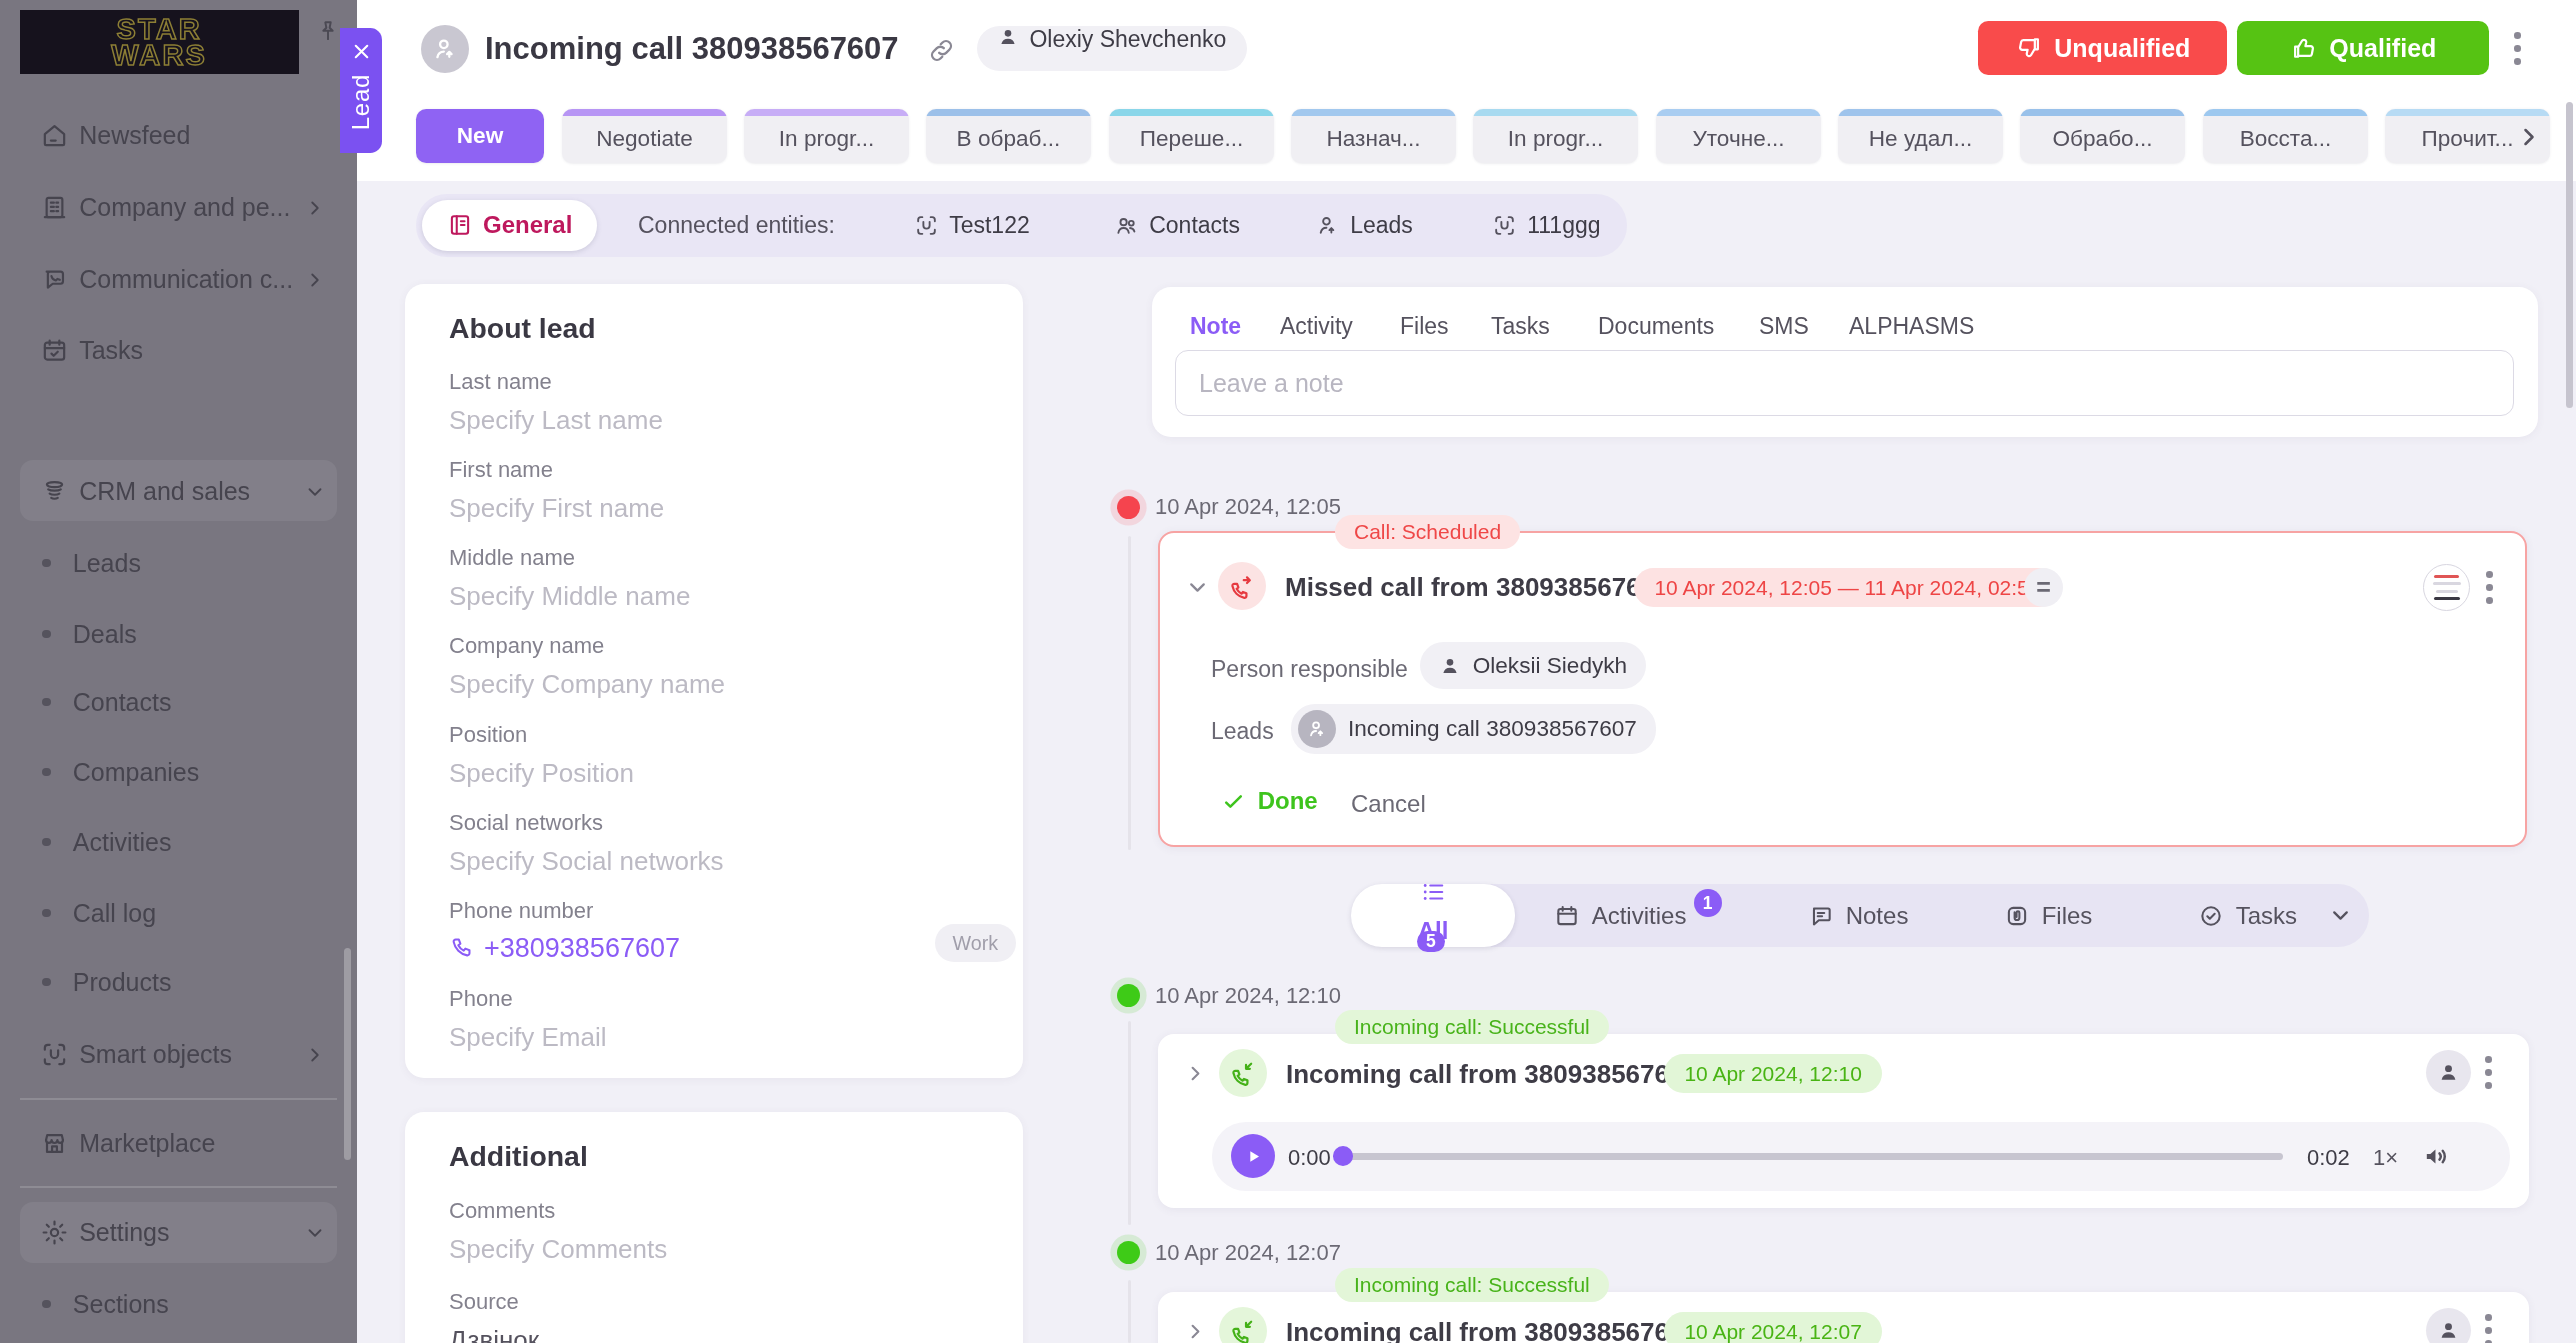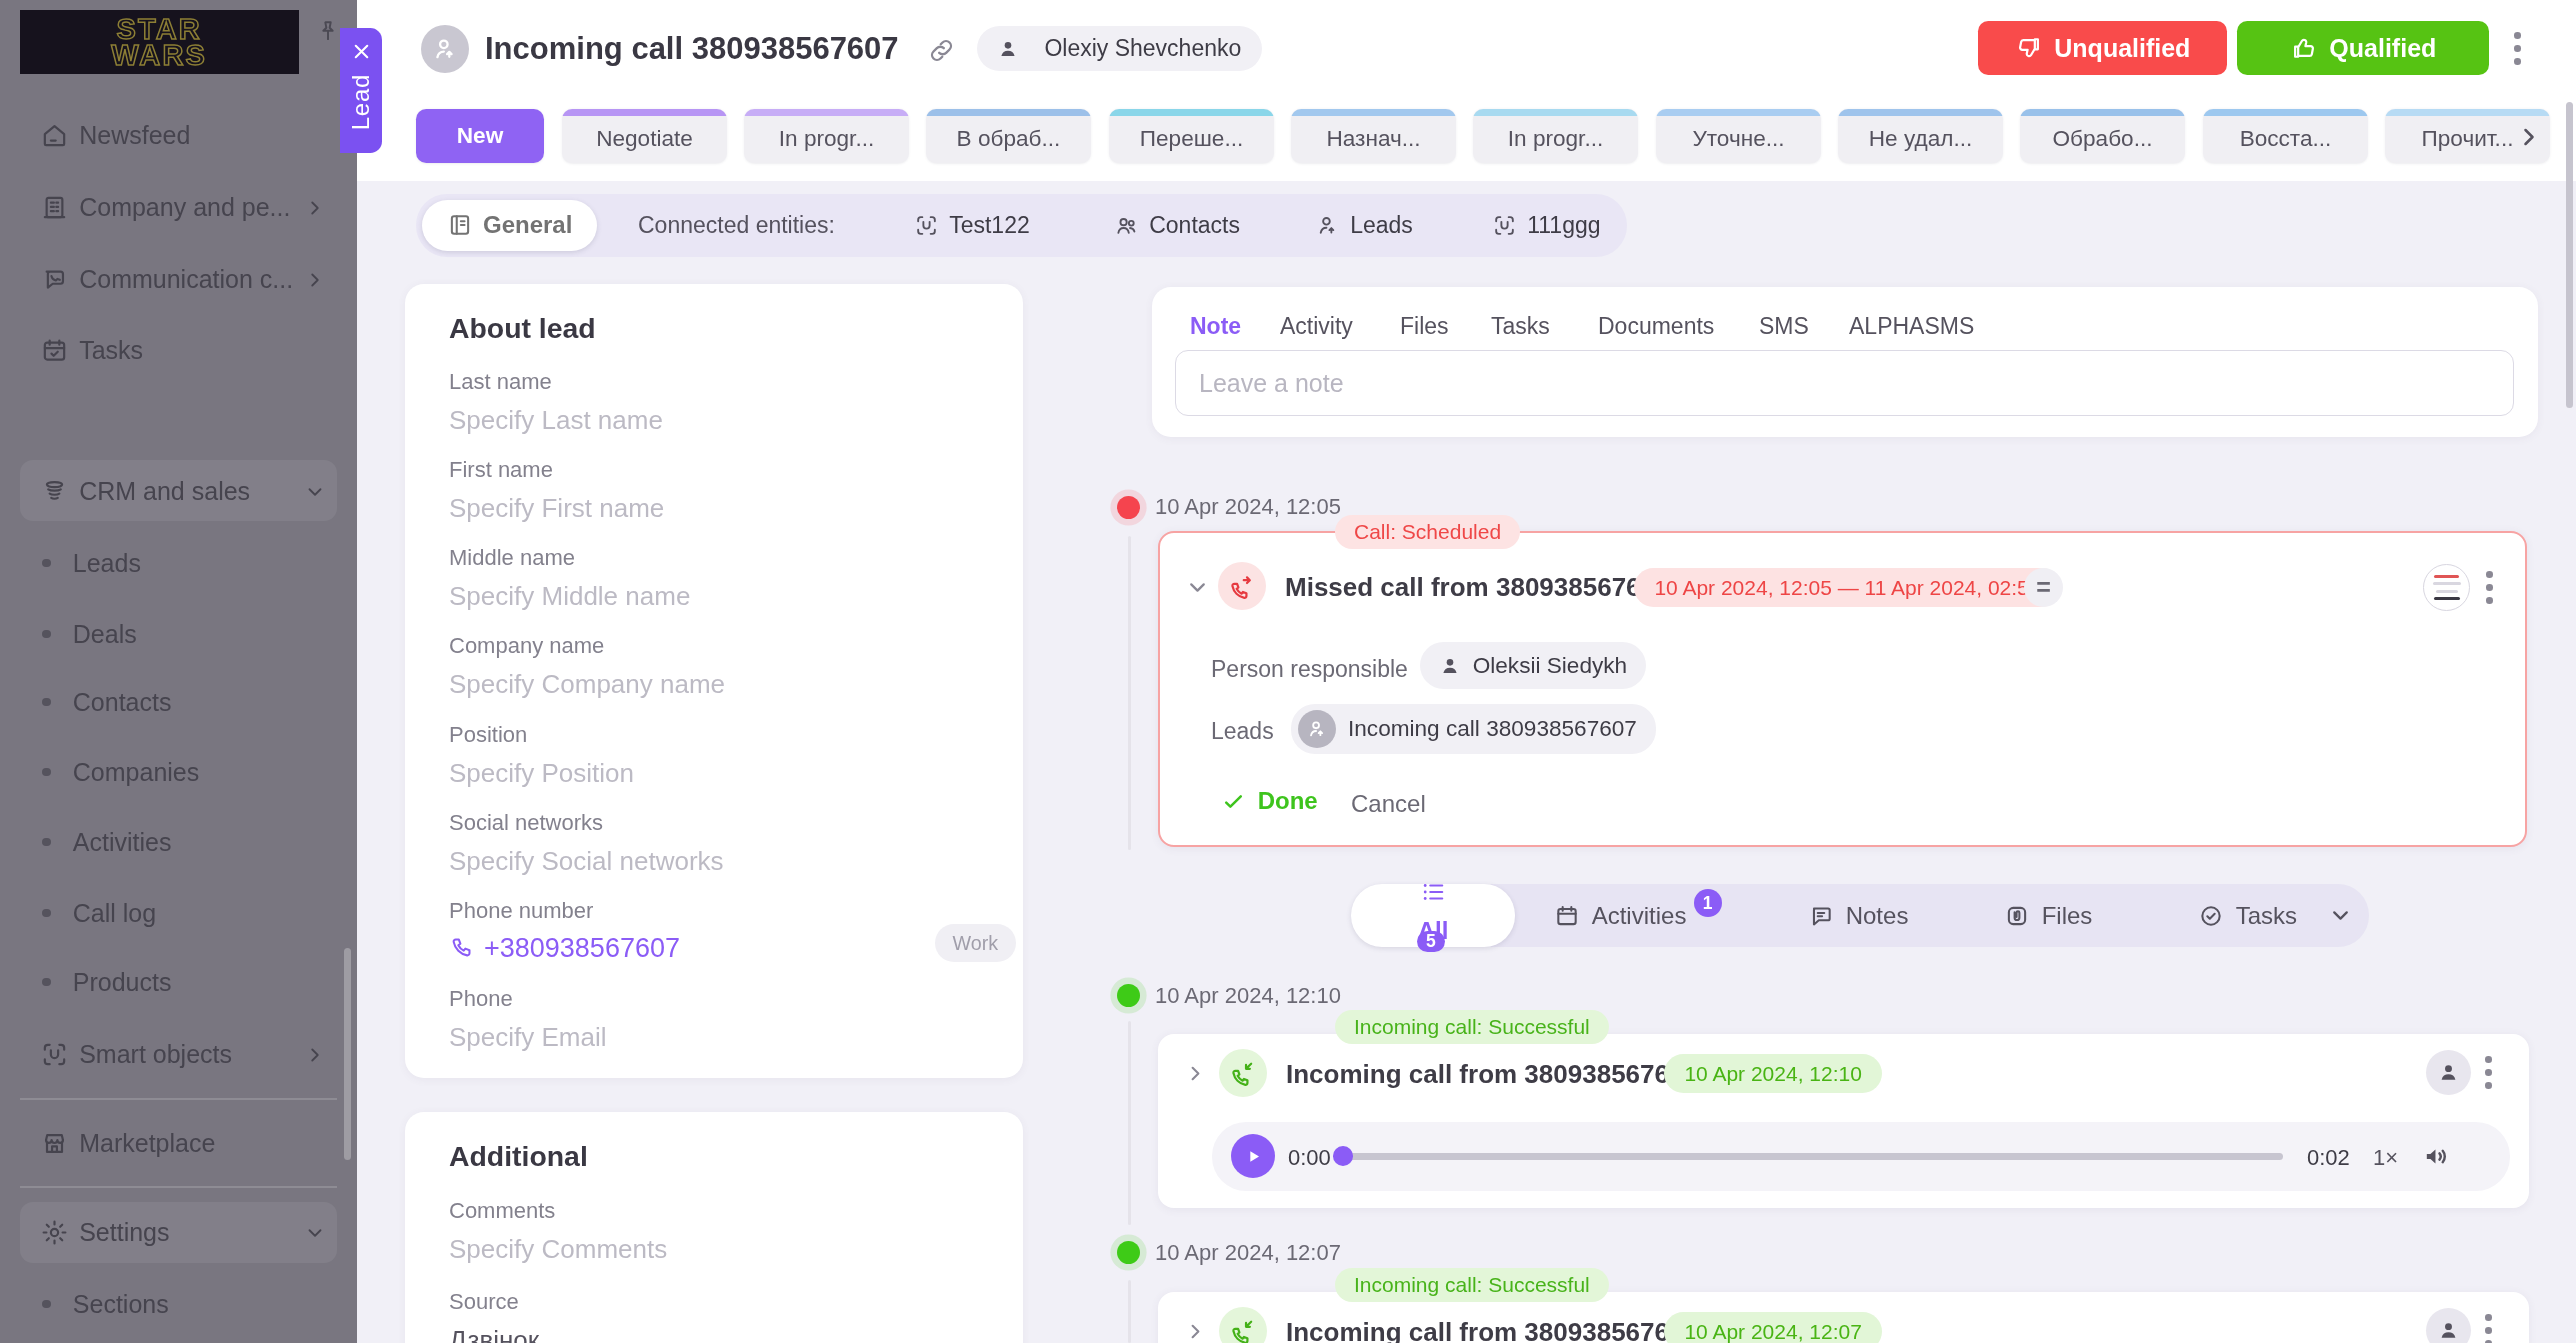--- a/index.html
+++ b/index.html
@@ -25,37 +25,37 @@
   .sb-div{position:absolute;left:20.4px;width:317px;height:1.5px;background:rgba(255,255,255,0.16);}
   .sb-scroll{position:absolute;left:344px;top:948px;width:7.3px;height:212px;border-radius:3.6px;background:rgba(255,255,255,0.28);}
   
   .lead-tab{position:absolute;left:340px;top:28px;width:42px;height:125px;background:#7b51f1;
     border-radius:0 11.7px 11.7px 0;z-index:6;display:flex;flex-direction:column;align-items:center;padding-top:11.7px;box-sizing:border-box;}
   .lead-tab .lt-label{margin-top:11.7px;writing-mode:vertical-rl;transform:rotate(180deg);
     color:#fff;font-size:24px;letter-spacing:0.7px;}
   
   .topbar{position:absolute;left:357px;top:0;width:2219px;height:181px;background:#fff;z-index:2;}
   .title{font-size:31px;font-weight:bold;color:#3a3843;white-space:nowrap;}
-  .owner-chip{position:absolute;display:flex;align-items:center;gap:25px;background:#f1f0f5;
+  .owner-chip{position:absolute;display:flex;align-items:flex-start;gap:10px;background:#f1f0f5;
     border-radius:23px;height:45px;padding:0 20.4px;color:#3e3c46;font-size:23px;}
   .btn{position:absolute;height:54px;border-radius:10.2px;display:flex;align-items:center;justify-content:center;
     gap:11.7px;color:#fff;font-size:25px;font-weight:bold;box-sizing:border-box;}
   .kebab{display:flex;flex-direction:column;gap:6.6px;align-items:center;}
   .kebab i{width:6.6px;height:6.6px;border-radius:50%;background:#8a8894;}
   
   .stage{position:absolute;top:109px;height:54px;border-radius:10.2px;background:#f0eff3;overflow:hidden;
     display:flex;align-items:center;justify-content:center;box-shadow:0 0.7px 2.2px rgba(80,75,110,0.10);}
   .stage .stripe{position:absolute;left:0;top:0;right:0;height:7.3px;}
   .stage span{font-size:22.6px;color:#55525e;margin-top:5.8px;white-space:nowrap;}
   .stage.active{color:#fff;}
   .stage.active span{color:#fff;margin-top:0;font-weight:bold;}
   
   .tabsrow{position:absolute;left:416px;top:194px;width:1211px;height:63px;border-radius:31px;background:#e9e6f5;z-index:1;}
   .gen-pill{position:absolute;left:5.8px;top:5.8px;height:51px;border-radius:25.5px;background:#fff;
-    display:flex;align-items:center;gap:10.2px;padding:0 25px;color:#737373;font-size:24px;font-weight:bold;
+    display:flex;align-items:center;gap:10.2px;padding:0 25px;color:#be185d;font-size:24px;font-weight:bold;
     box-shadow:0 1.5px 5.8px rgba(80,75,110,0.18);}
   .ent{position:absolute;display:flex;align-items:center;gap:10.2px;font-size:23px;color:#3e3c46;top:0;height:63px;}
   .ent .eic{color:#55525e;}
   
   .card{position:absolute;background:#fff;border-radius:19px;box-shadow:0 1.5px 8.8px rgba(80,75,110,0.06);}
   .card-title{font-size:28.4px;font-weight:bold;color:#3a3843;}
   .field{position:absolute;left:44px;}
   .field .flabel{font-size:22px;color:#83818d;}
   .field .fval{font-size:26px;color:#bcbac4;margin-top:10.2px;}
   .work-chip{position:absolute;background:#f0eff4;border-radius:19px;height:38px;padding:0 17.5px;

